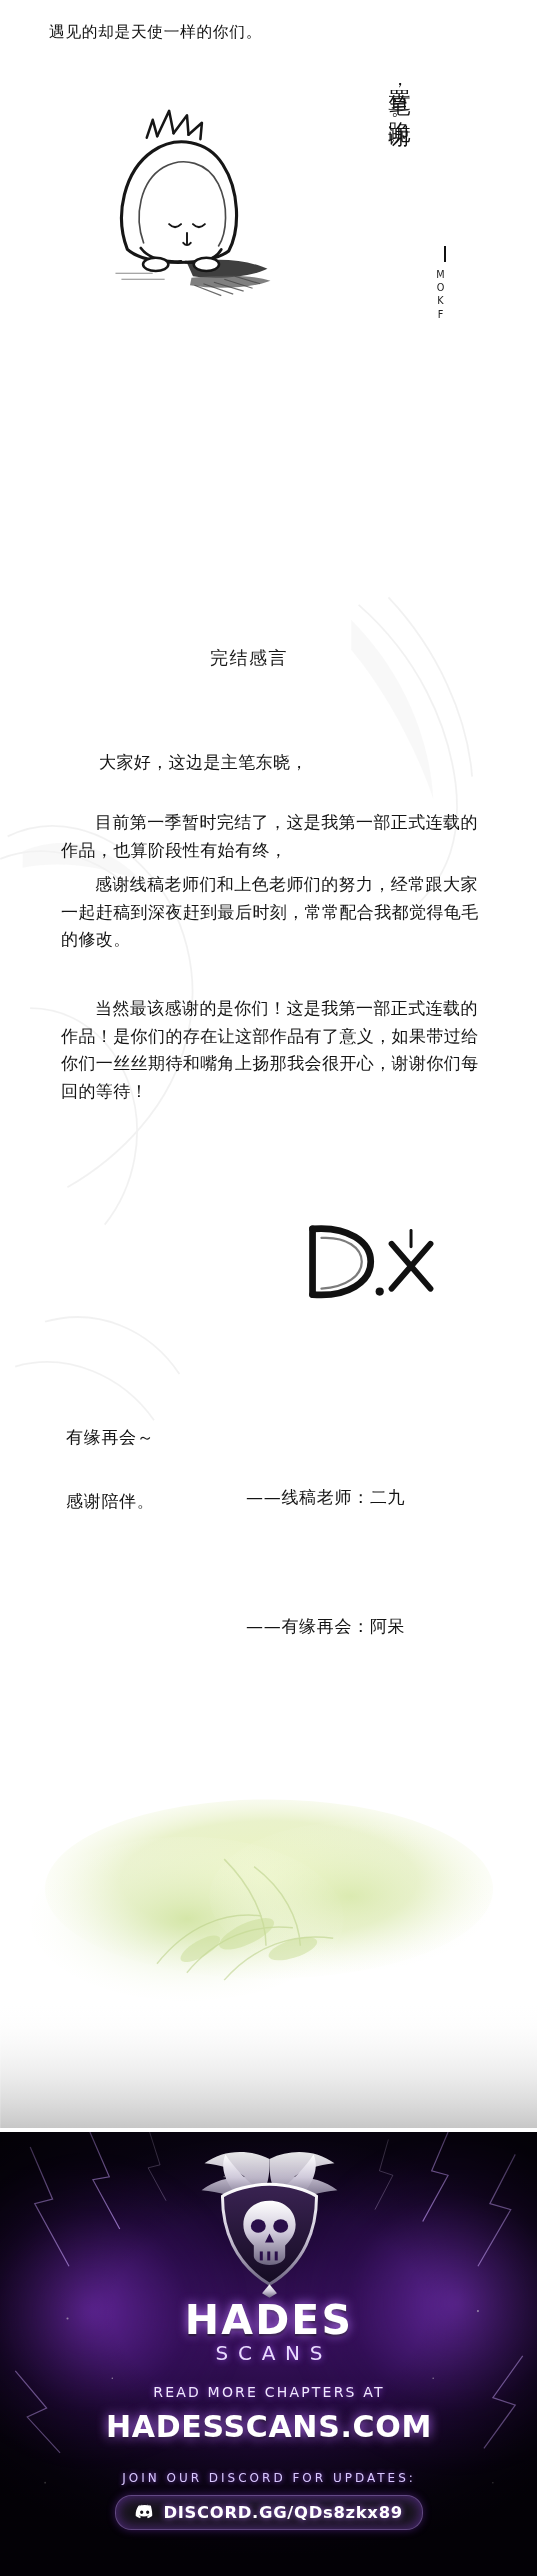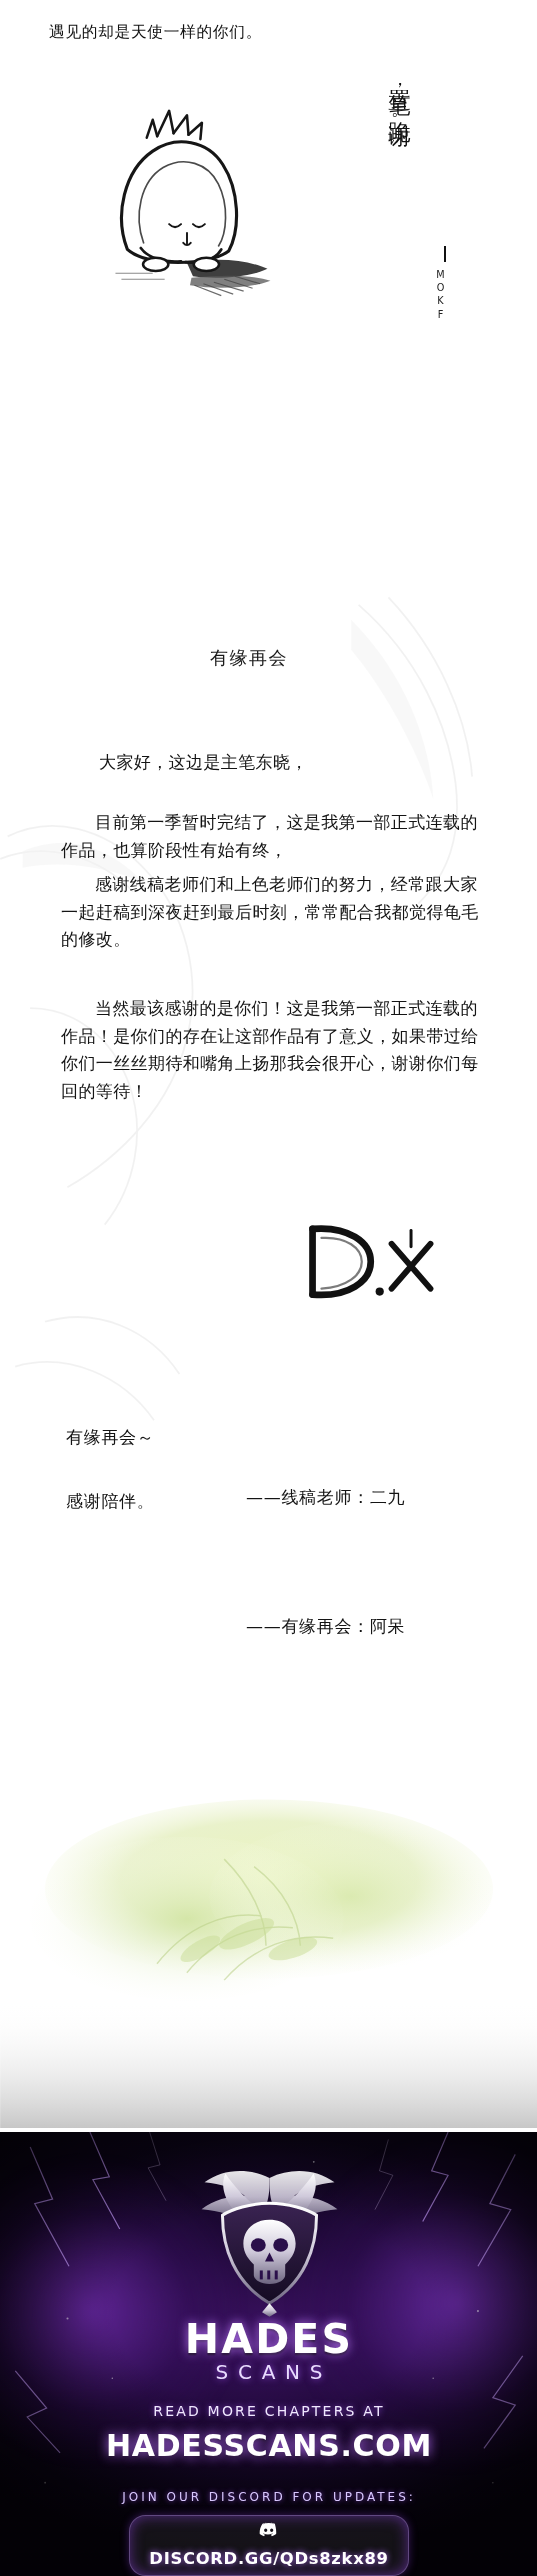--- a/index.html
+++ b/index.html
@@ -167,21 +167,21 @@
   .banner-vignette {
     position: absolute; inset: 0;
     background: radial-gradient(ellipse 388px 246px at 50% 40%, rgba(0,0,0,0) 40%, rgba(0,0,0,0.75) 100%);
   }
   .banner-inner {
     position: absolute;
     inset: 0;
     display: flex;
     flex-direction: column;
     align-items: center;
-    justify-content: flex-end;
+    justify-content: flex-start;
     box-sizing: border-box;
   }
   .crest {
     width: 187px;
     height: 168px;
     position: relative;
   }
   .brand-name {
     margin-top: -4.5px;
     font-size: 41px;
@@ -236,21 +236,20 @@
   .discord-pill {
     margin-top: 10.5px;
     display: flex;
     align-items: center;
     gap: 9px;
     padding: 6.7px 19.4px;
     border-radius: 16.4px;
     background: rgba(255,255,255,0.07);
     border: 0.7px solid rgba(190,140,255,0.45);
     box-shadow: 0 0 13.4px rgba(150,70,240,0.5) inset, 0 0 9px rgba(150,70,240,0.35);
-    flex-direction: column;
   }
   .discord-pill .txt {
     font-size: 16.4px;
     letter-spacing: 0.7px;
     color: #ffffff;
     font-weight: bold;
     text-shadow: 0 0 6px rgba(180,110,255,0.9);
   }
 </style>
 </head>
@@ -327,21 +326,21 @@
         <path d="M60 980 C130 960 200 990 240 1050"></path>
         <path d="M20 1040 C90 1020 164 1052 206 1112"></path>
       </g>
       <g fill="#d5d5d5" opacity="0.5">
         <path d="M470 40 C540 110 576 200 580 280 C560 220 520 140 470 80 Z"></path>
         <path d="M30 350 C90 324 150 346 192 392 C140 370 84 362 30 372 Z"></path>
       </g>
     </svg>
   </div>
 
-  <div class="afterword-title">有缘再会</div>
+  <div class="afterword-title">完结感言</div>
 
   <div class="para p1">大家好，这边是主笔东晓，</div>
   <div class="para p2" style="text-indent: 34px;">目前第一季暂时完结了，这是我第一部正式连载的作品，也算阶段性有始有终，</div>
   <div class="para p3" style="text-indent: 34px;">感谢线稿老师们和上色老师们的努力，经常跟大家一起赶稿到深夜赶到最后时刻，常常配合我都觉得龟毛的修改。</div>
   <div class="para p4" style="text-indent: 34px;">当然最该感谢的是你们！这是我第一部正式连载的作品！是你们的存在让这部作品有了意义，如果带过给你们一丝丝期待和嘴角上扬那我会很开心，谢谢你们每回的等待！</div>
 
   <div class="dx-sign">
     <svg width="142" height="97" viewBox="0 0 190 130" xmlns="http://www.w3.org/2000/svg">
       <g fill="none" stroke="#111" stroke-linecap="round" stroke-linejoin="round">
         <path d="M18 16 L18 104" stroke-width="9"></path>

